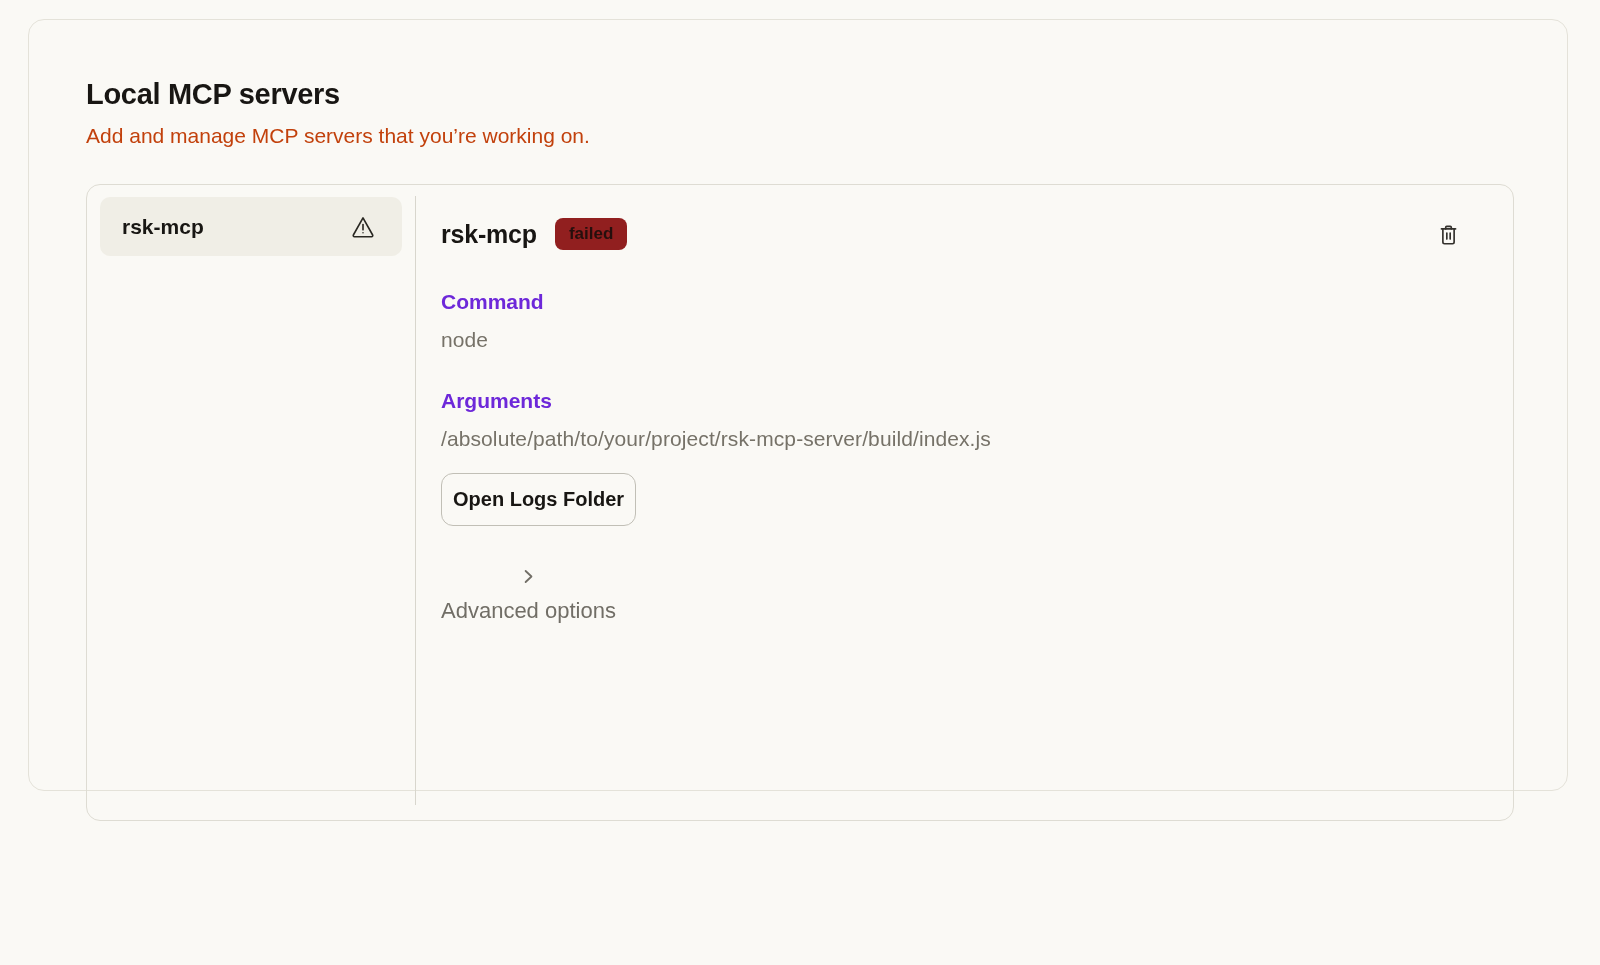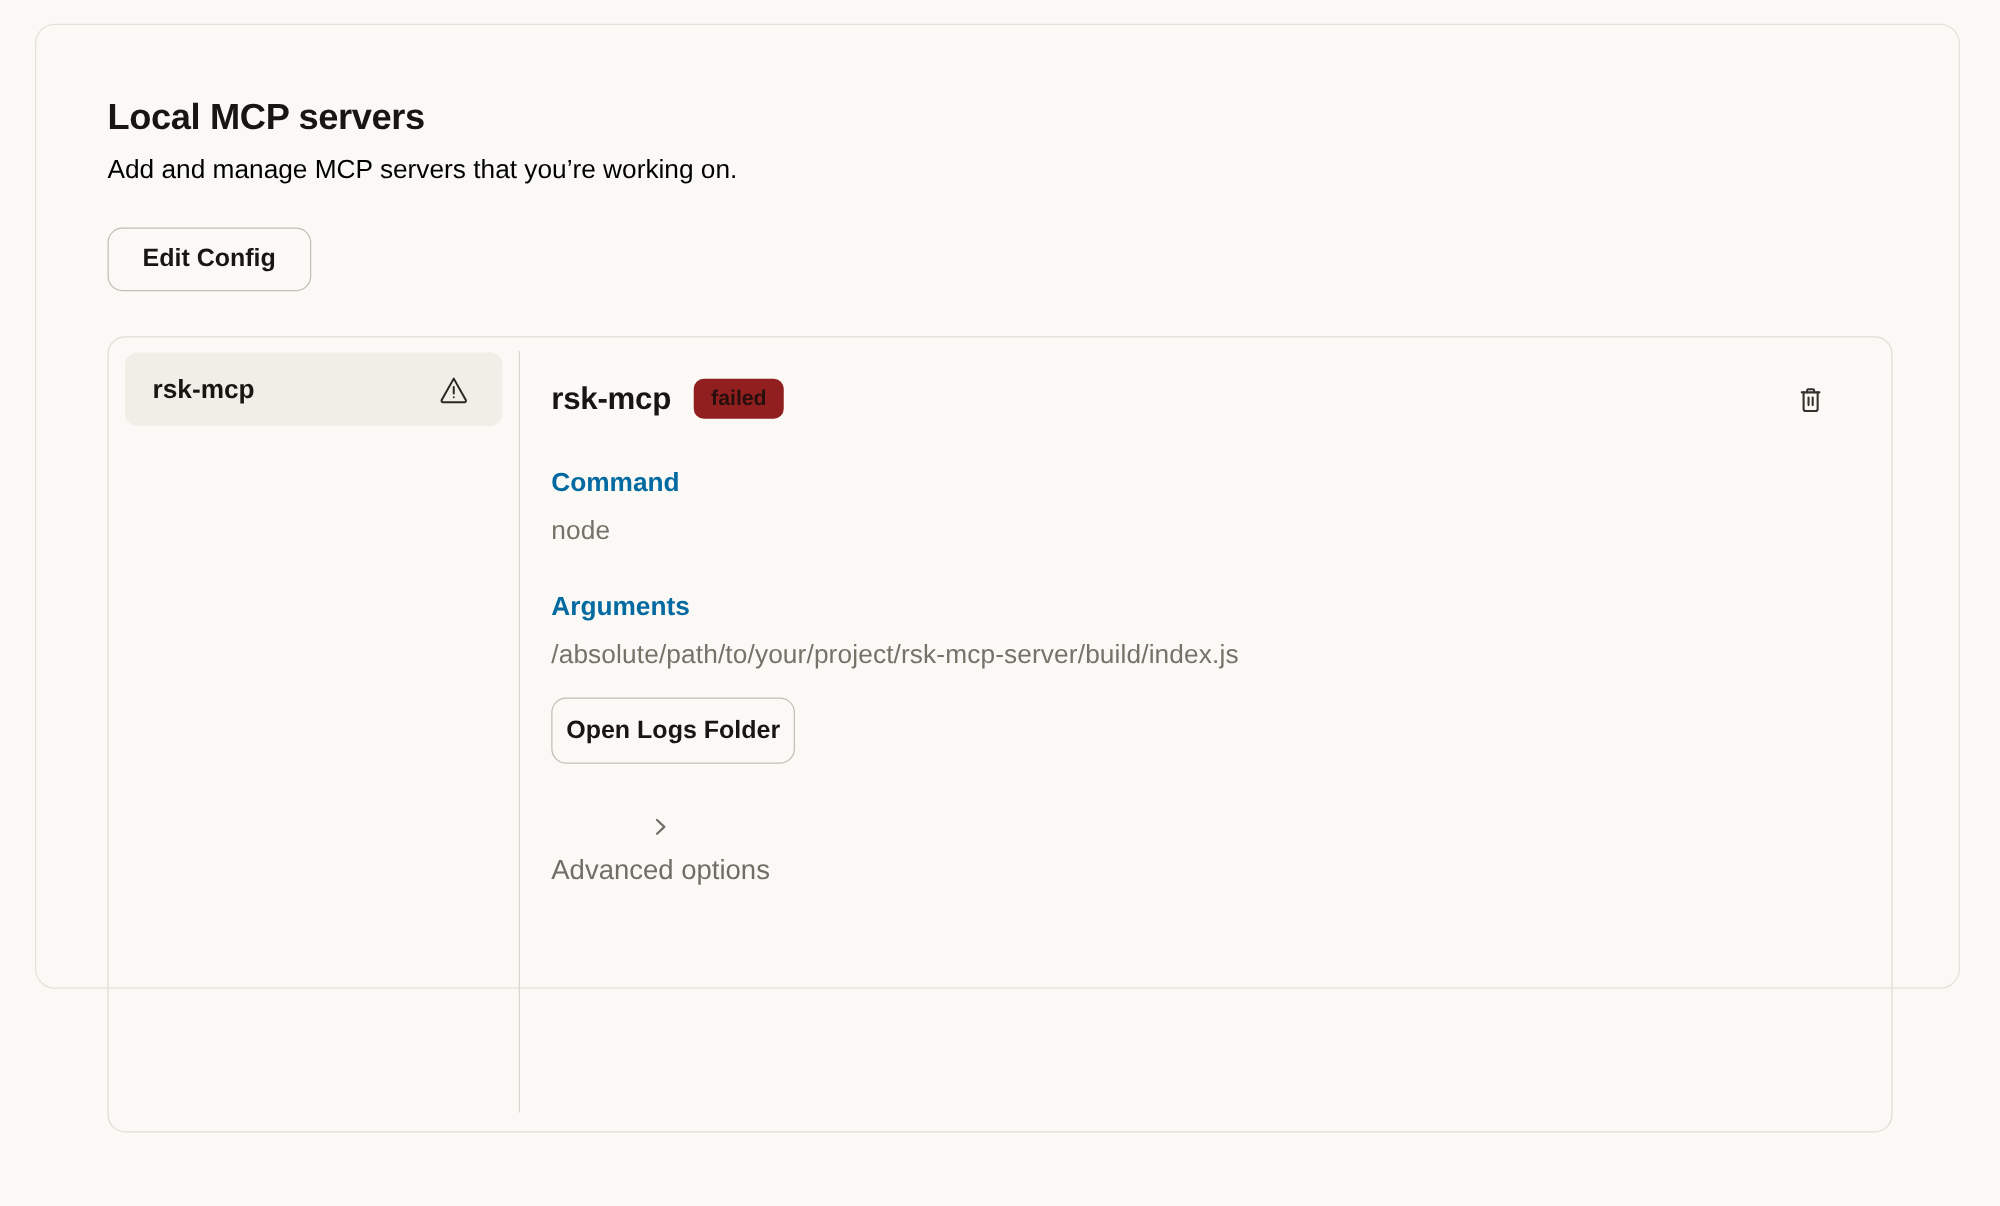--- a/index.html
+++ b/index.html
@@ -21,21 +21,21 @@
   }
   .page-title {
     font-size: 29px;
     font-weight: 700;
     letter-spacing: -0.3px;
     color: #181613;
   }
   .page-subtitle {
     margin-top: 13px;
     font-size: 21px;
-    color: #000000;
+    color: #c2410c;
   }
   .btn {
     display: inline-block;
     background: transparent;
     border: 1px solid #c1bfb6;
     border-radius: 12px;
     font-family: "Liberation Sans", sans-serif;
     font-weight: 700;
     color: #181613;
     cursor: pointer;
@@ -110,21 +110,21 @@
     padding: 2px;
     cursor: pointer;
     display: flex;
     align-items: center;
   }
   .fields { margin-top: 40px; }
   .field { margin-bottom: 37px; }
   .field-label {
     font-size: 21px;
     font-weight: 700;
-    color: #0369a1;
+    color: #6d28d9;
   }
   .field-value {
     margin-top: 14px;
     font-size: 21px;
     color: #767268;
     letter-spacing: 0.1px;
   }
   .field-value.dark { color: #393731; }
   .open-logs-btn {
     margin-top: -15px;
@@ -147,21 +147,20 @@
   .icon { display: inline-flex; align-items: center; }
 </style>
 </head>
 <body>
 
 <div class="settings-panel">
 
   <h1 class="page-title">Local MCP servers</h1>
   <p class="page-subtitle">Add and manage MCP servers that you’re working on.</p>
 
-  <button class="btn edit-config-btn">Edit Config</button>
 
   <div class="server-card">
 
     <aside class="server-list">
       <div class="server-list-item">
         <span class="server-name">rsk-mcp</span>
         <span class="icon">
           <svg width="26" height="26" viewBox="0 0 24 24" fill="none" stroke="#2a2823" stroke-width="1.5" stroke-linecap="round" stroke-linejoin="round">
             <path d="M12 3.6 L20.9 19.4 a1.1 1.1 0 0 1 -0.96 1.6 H4.06 a1.1 1.1 0 0 1 -0.96 -1.6 Z"></path>
             <line x1="12" y1="9.8" x2="12" y2="14.6"></line>

